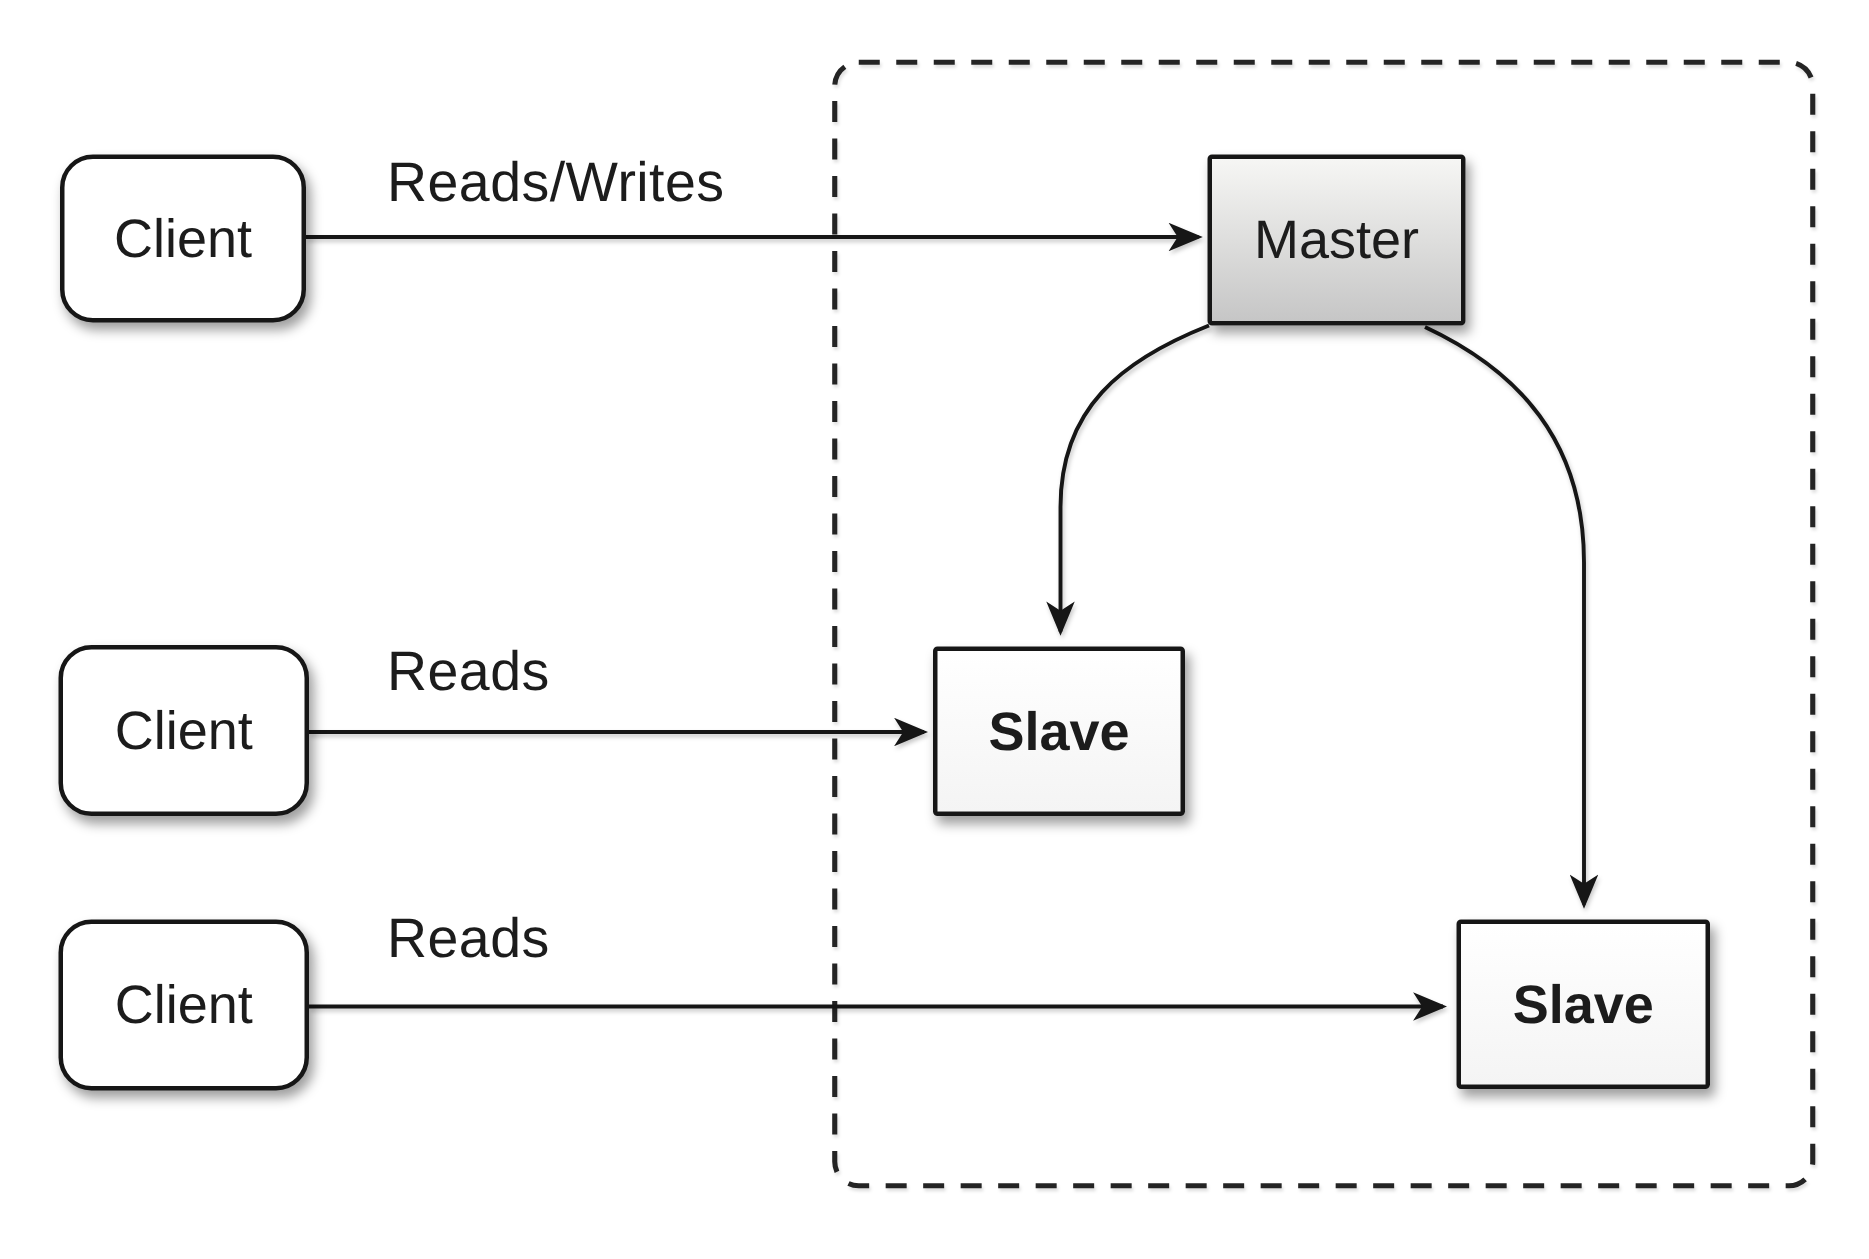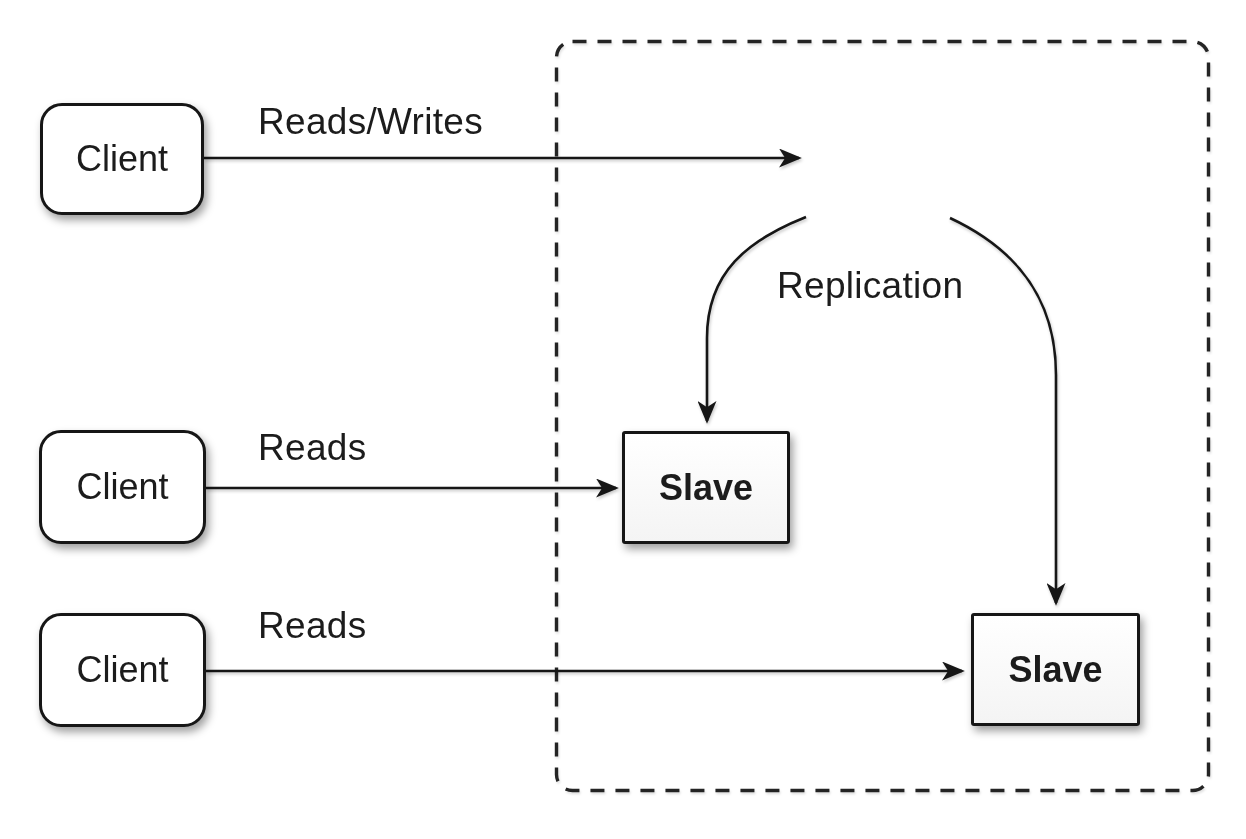--- a/index.html
+++ b/index.html
@@ -104,25 +104,27 @@
   <div class="node client client-1">
     <span>Client</span>
   </div>
   <div class="node client client-2">
     <span>Client</span>
   </div>
   <div class="node client client-3">
     <span>Client</span>
   </div>
 
+  <div class="node server master master-1">
+    <span>Master</span>
+  </div>
   <div class="node server slave slave-1">
     <span>Slave</span>
   </div>
   <div class="node server slave slave-2">
     <span>Slave</span>
   </div>
 
   <div class="edge-label label-reads-writes">Reads/Writes</div>
   <div class="edge-label label-reads-2">Reads</div>
   <div class="edge-label label-reads-3">Reads</div>
-  <div class="edge-label label-replication">Replication</div>
 
 </div>
 
 </body></html>

